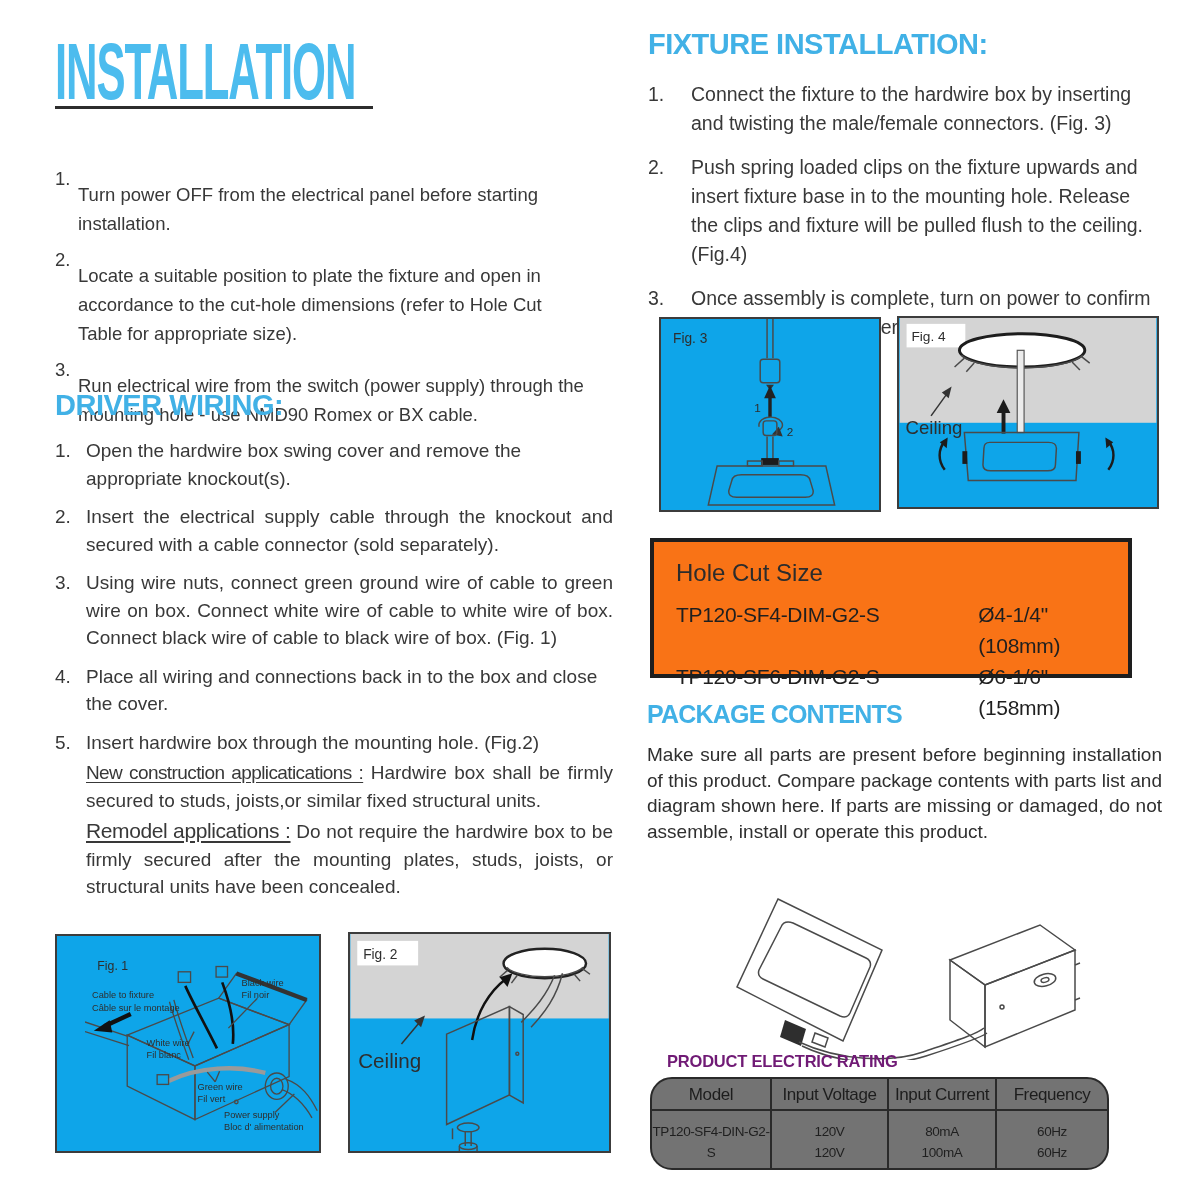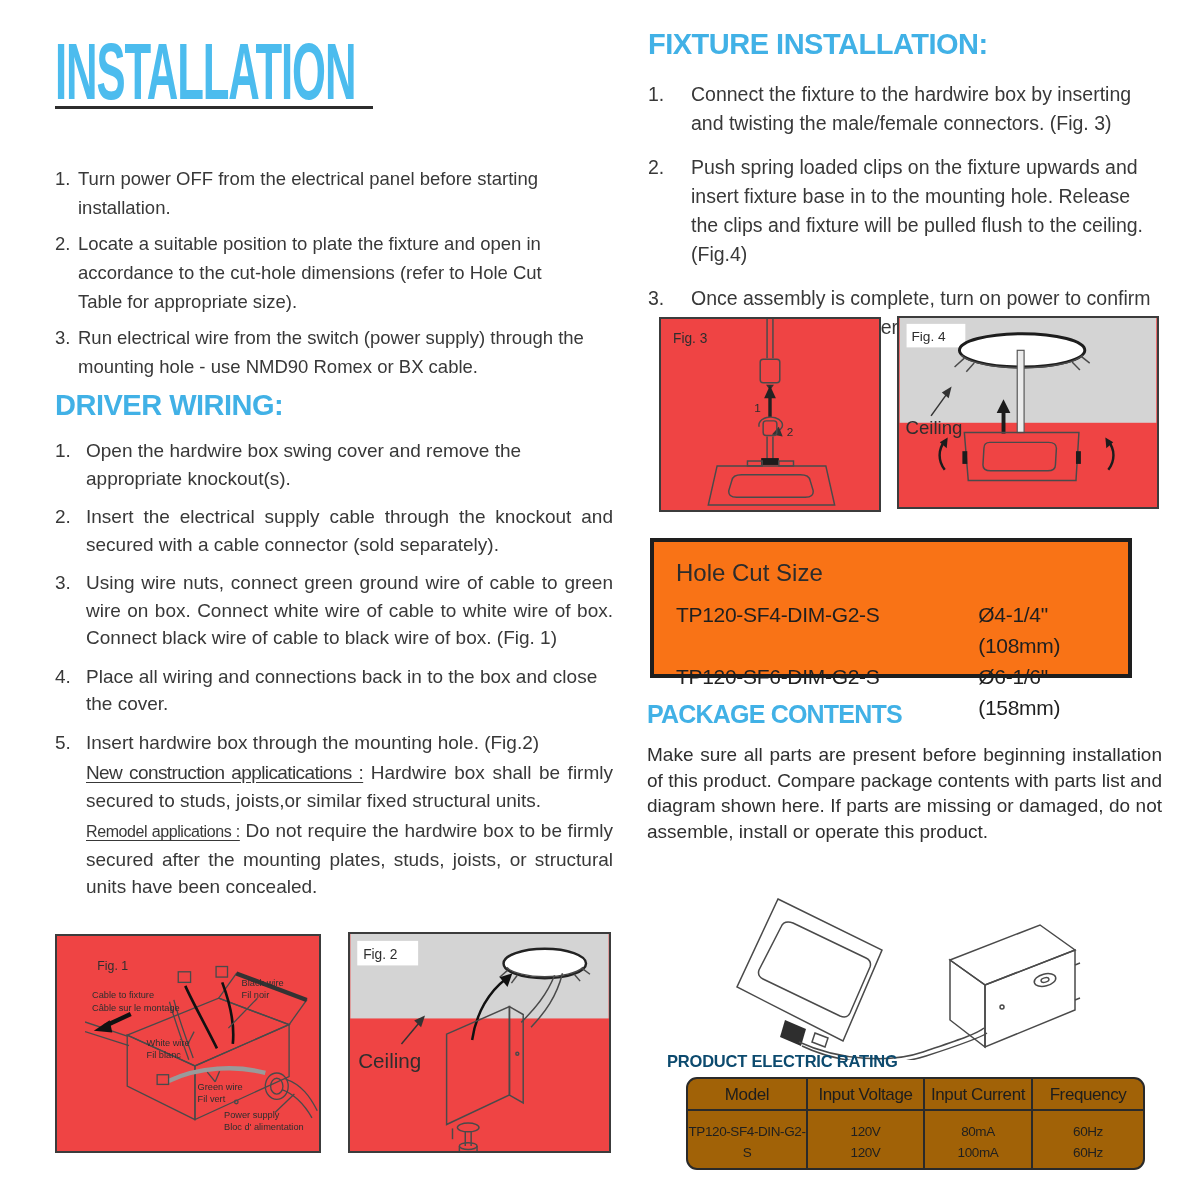--- a/index.html
+++ b/index.html
@@ -13,40 +13,40 @@
   #title-wrap { position:absolute; left:55px; top:32px; height:80px; }
   #title { display:inline-block; font-size:78px; line-height:1; font-weight:700;
            color:#4cbcee; letter-spacing:-2px; white-space:nowrap;
            transform:scale(0.56,1.02); transform-origin:0 0; }
   #title-underline { position:absolute; left:55px; top:106px; width:318px; height:3px; background:#2d2d2d; }
 
   
   #intro { position:absolute; left:55px; top:164px; width:532px; font-size:18.5px; line-height:29px; }
   .li0 { display:flex; margin-bottom:7px; }
   .li0 .n { width:23px; flex:none; }
-  .li0 .t { flex:1; }
+  .li0 .t { flex:1;margin-top:16px; }
 
   #driver-heading { position:absolute; left:55px; top:389px; }
   #driver-list { position:absolute; left:55px; top:437px; width:558px; font-size:19px; line-height:27.5px; }
   .li1 { display:flex; margin-bottom:11px; }
   .li1 .n { width:31px; flex:none; }
   .li1 .t { flex:1; }
   .just { text-align:justify; }
   .ul-label { text-decoration:underline; text-underline-offset:3px; letter-spacing:-0.6px; }
-  .remodel-label { font-size:16px; letter-spacing:-0.4px; }
+  .remodel-label { font-size:21px; letter-spacing:-0.4px; }
   .sub-para { margin-top:3px; }
 
   #fixture-heading { position:absolute; left:648px; top:28px; }
   #fixture-list { position:absolute; left:648px; top:80px; width:514px; font-size:19.5px; line-height:29px; }
   .li2 { display:flex; margin-bottom:15px; }
   .li2 .n { width:43px; flex:none; }
   .li2 .t { flex:1; }
 
   
-  .figbox { position:absolute; background:#ef4444; border:2px solid #3c3c3c; }
+  .figbox { position:absolute; background:#0ea5e9; border:2px solid #3c3c3c; }
   #fig1 { left:55px;  top:934px; width:266px; height:219px;padding-left:28px; }
   #fig2 { left:348px; top:932px; width:263px; height:221px; }
   #fig3 { left:659px; top:317px; width:222px; height:195px; border-width:2px; }
   #fig4 { left:897px; top:316px; width:262px; height:193px; border-width:2px; }
   .figbox svg { display:block; width:100%; height:100%; }
   .sketch { stroke:#4a4a4a; fill:none; stroke-width:1.5; }
   .figtext { font-family:"Liberation Sans",sans-serif; fill:#2e2e2e; }
 
   
   #hole-cut { position:absolute; left:650px; top:538px; width:482px; height:140px;
@@ -59,25 +59,25 @@
   #package-heading { position:absolute; left:647px; top:700px; font-size:25px; letter-spacing:-0.8px; }
   #package-text { position:absolute; left:647px; top:742px; width:515px; font-size:19px;
                   line-height:25.5px; text-align:justify; color:#2f2f2f; }
 
   
   #product-diagram { position:absolute; left:650px; top:855px; width:520px; height:205px; }
   #product-diagram svg { display:block; width:100%; height:100%; }
 
   
   #rating-label { position:absolute; left:667px; top:1052px; font-size:16.5px; font-weight:700;
-                  color:#0c4a6e; letter-spacing:-0.2px; }
-  #rating-table { position:absolute; left:686px; top:1077px; width:459px; height:93px;
-                  border:2.5px solid #2a2a2a; border-radius:11px; overflow:hidden;
+                  color:#701a75; letter-spacing:-0.2px; }
+  #rating-table { position:absolute; left:650px; top:1077px; width:459px; height:93px;
+                  border:2.5px solid #2a2a2a; border-radius:22px; overflow:hidden;
                   display:grid; grid-template-columns:120px 117px 108px auto;
-                  grid-template-rows:32px auto; background:#a16207; letter-spacing:-0.4px; }
+                  grid-template-rows:32px auto; background:#737373; letter-spacing:-0.4px; }
   .th { border-bottom:2px solid #2a2a2a; border-right:2px solid #2a2a2a;
         font-size:17px; text-align:center; line-height:31px; color:#1d1d1d; }
   .th.last { border-right:none; }
   .td { border-right:2px solid #2a2a2a; text-align:center; padding-top:10px; }
   .td.last { border-right:none; }
   .td div { font-size:13.5px; line-height:21px; color:#1f1f1f; }
 </style>
 </head>
 <body>
 

